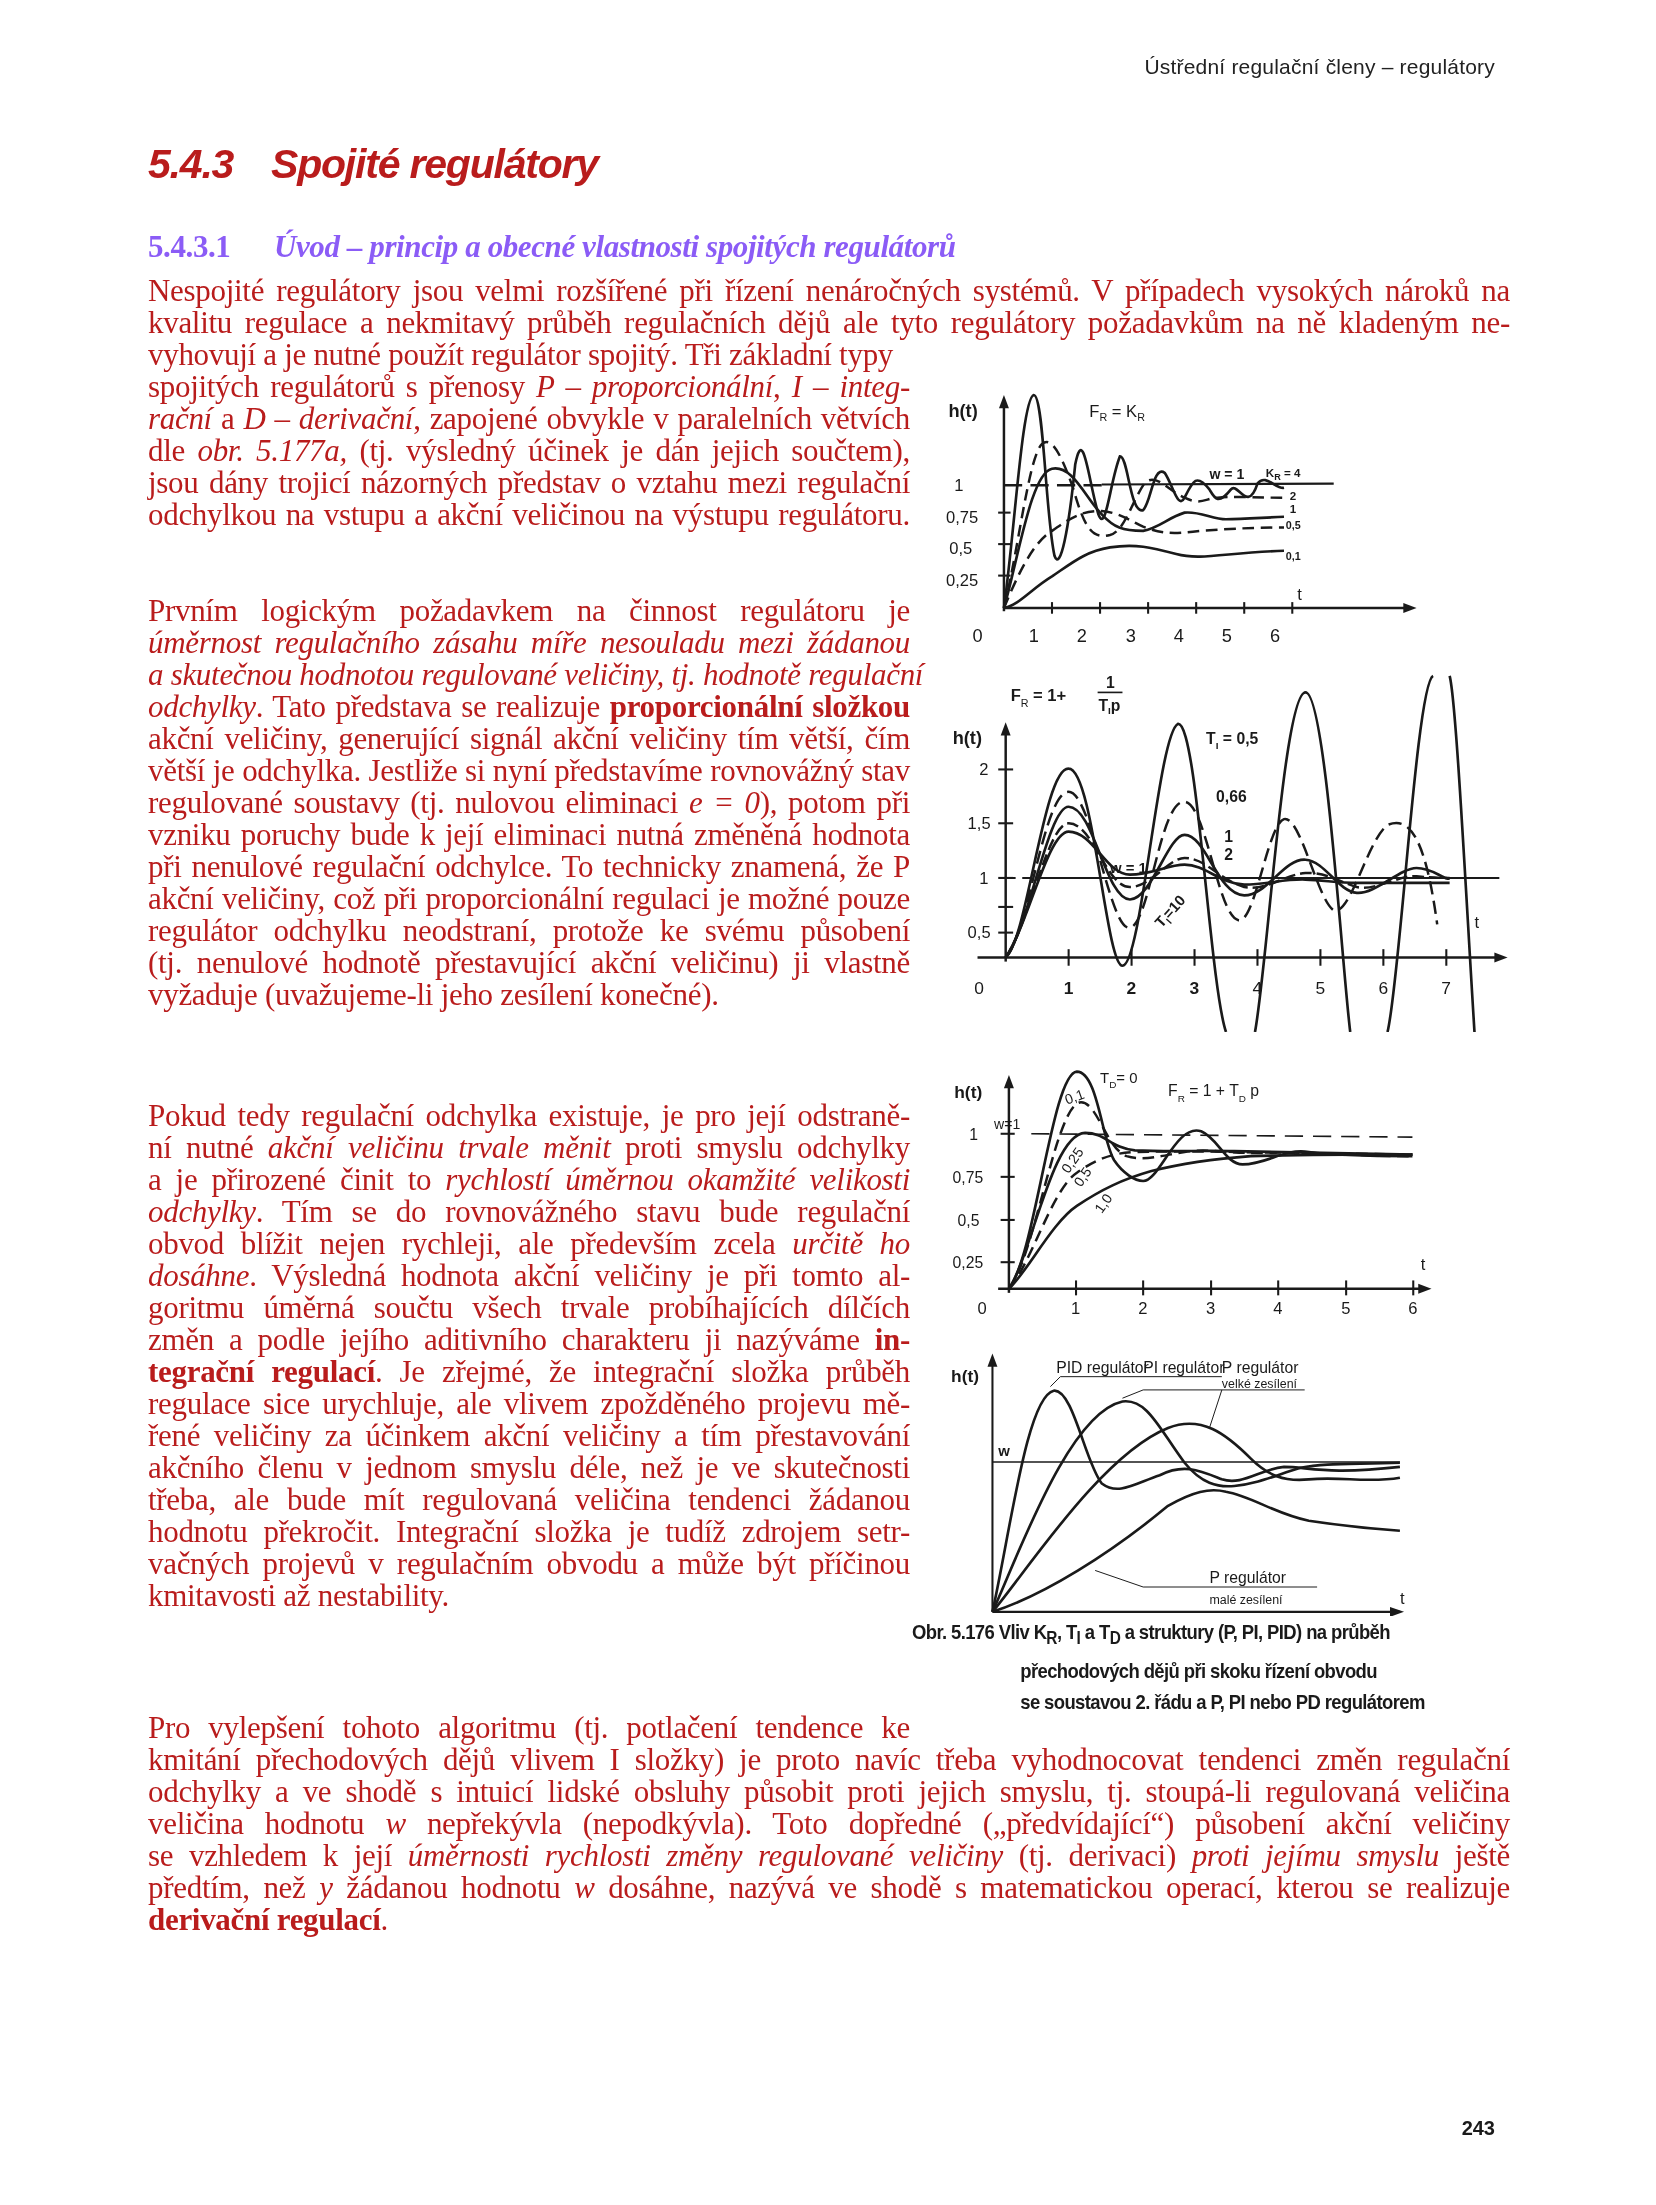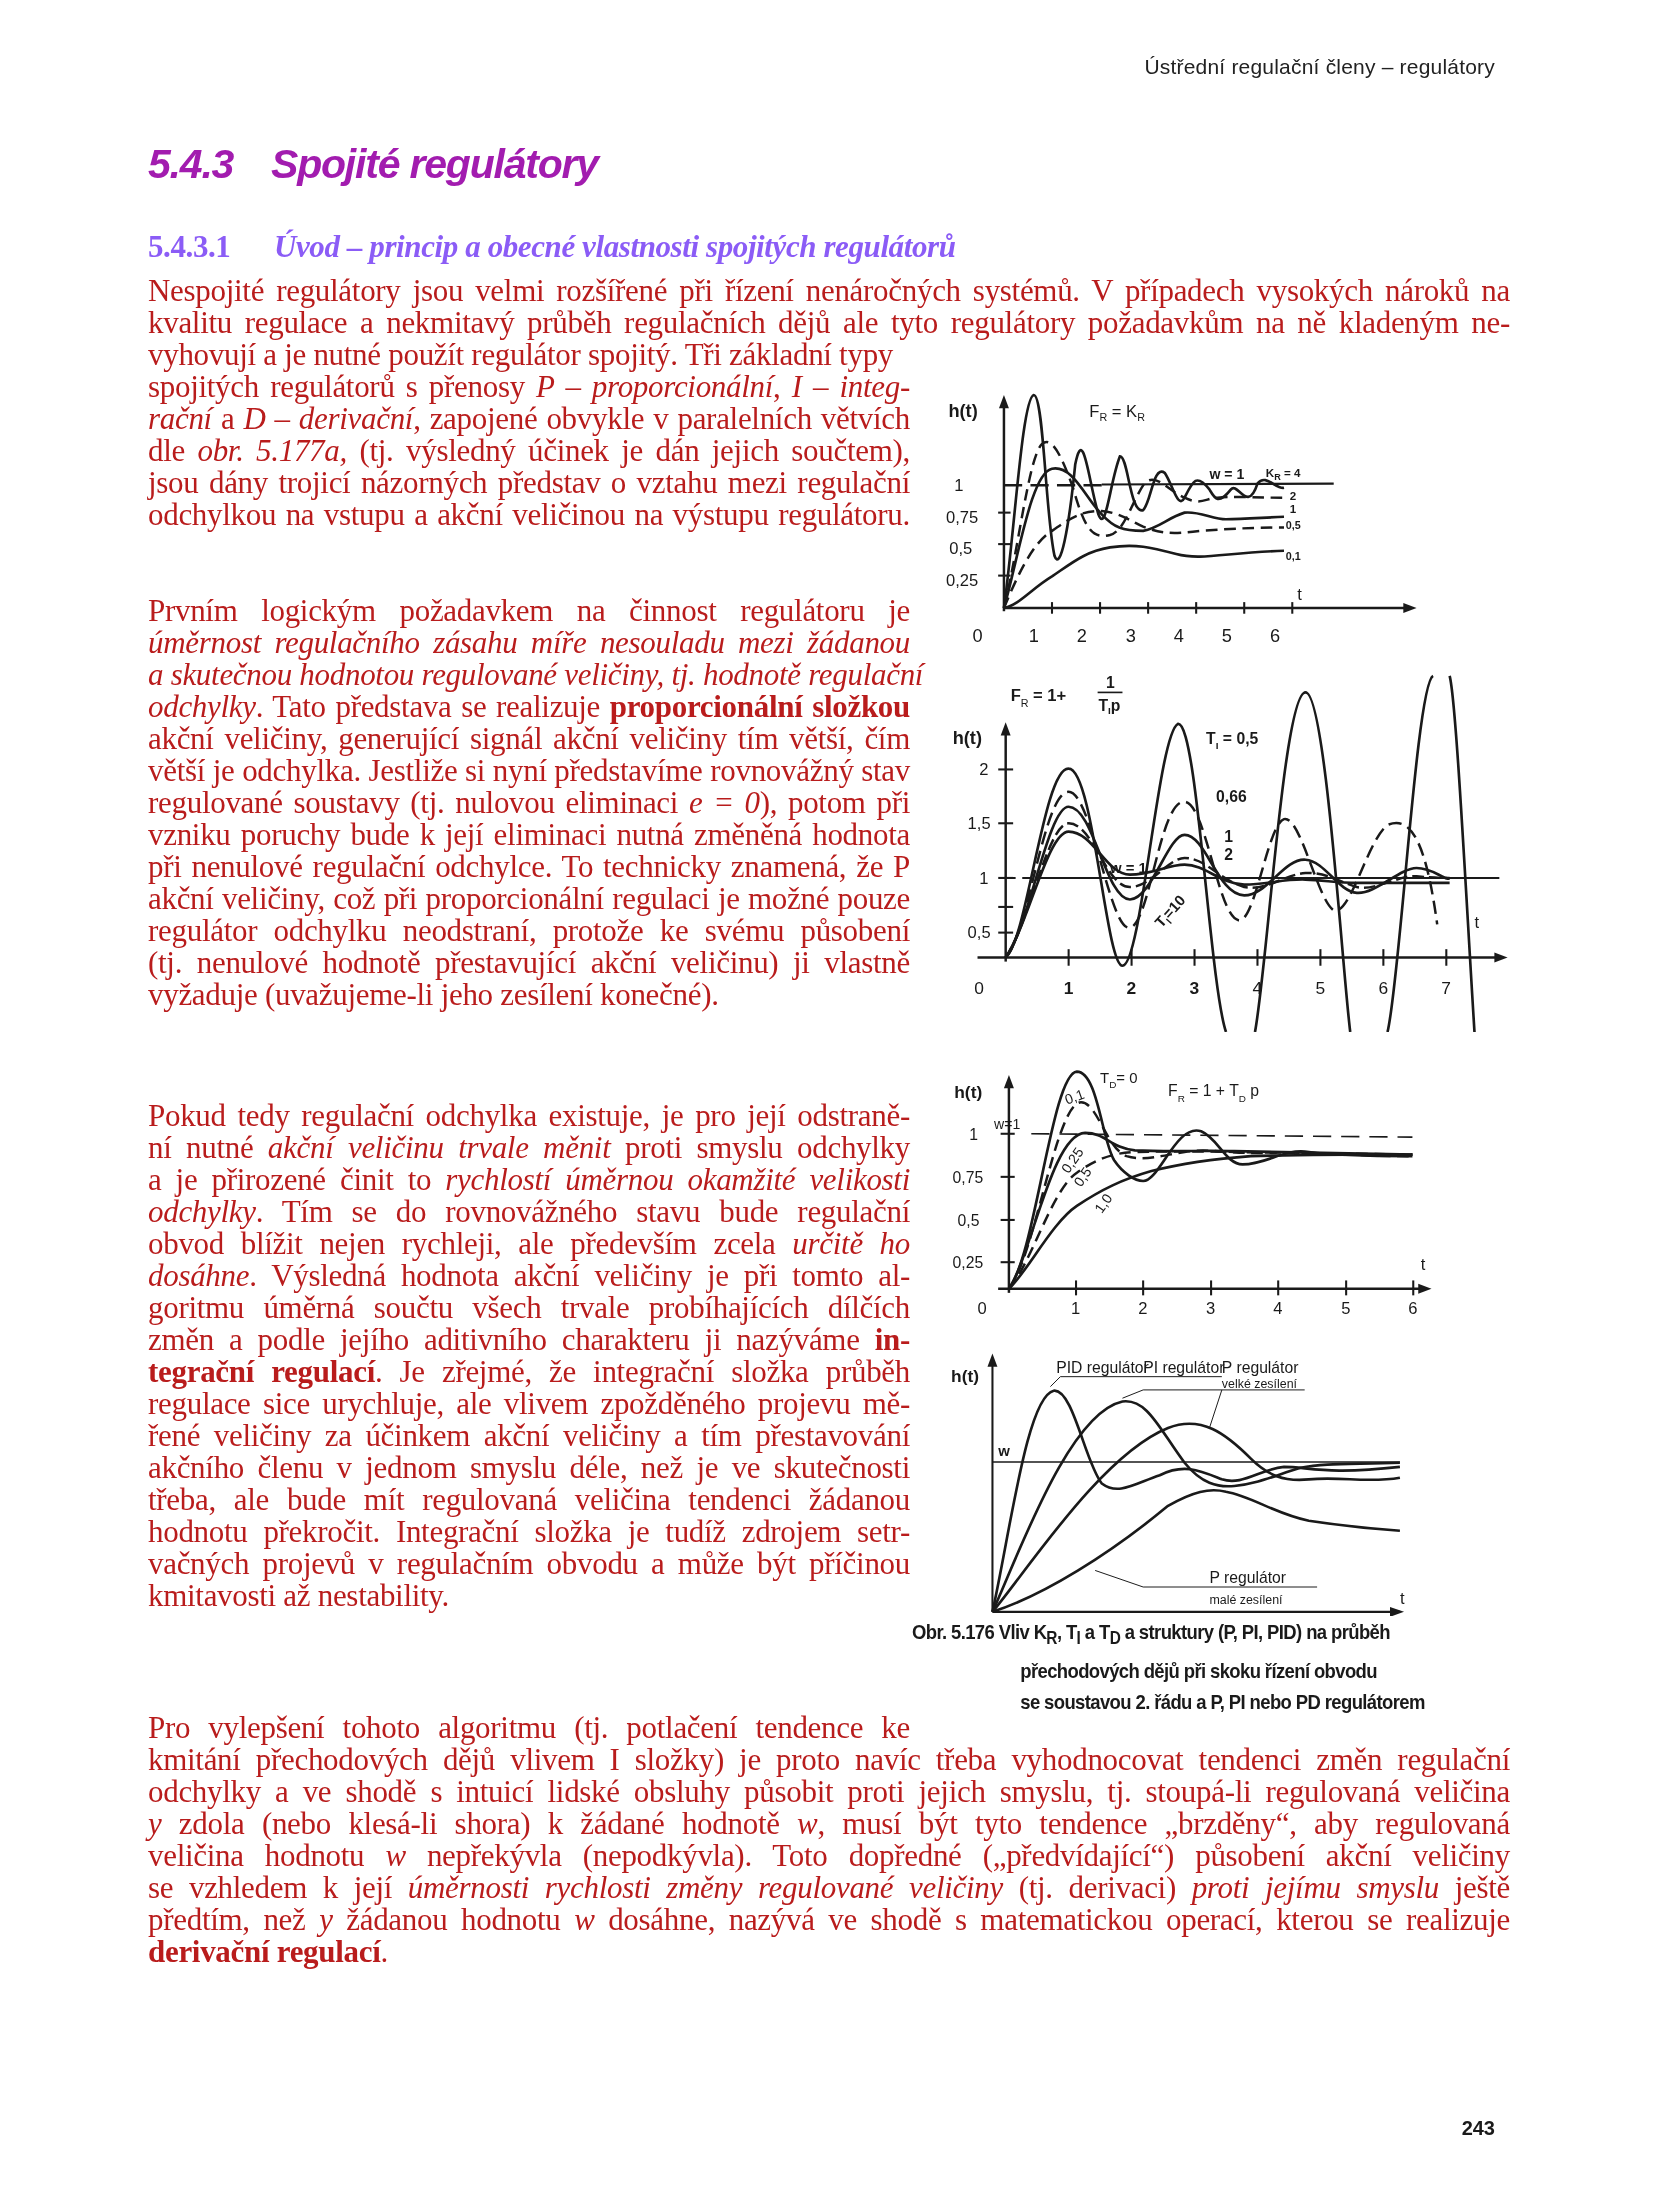--- a/index.html
+++ b/index.html
@@ -1,18 +1,18 @@
 <!DOCTYPE html>
 <html style="font-size:13.3px"><head>
 <meta charset="utf-8">
 <style>
   html, body { margin: 0; padding: 0; background: #ffffff; }
   body { width: 1657px; height: 2205px; position: relative; overflow: hidden; color: #1b1b1b; }
   .running-head { position: absolute; top: 55px; right: 162px; font-family: "Liberation Sans", sans-serif; font-size: 21px; color: #222; letter-spacing: 0.2px; }
-  .h2 { position: absolute; left: 148px; top: 141px; font-family: "Liberation Sans", sans-serif; font-weight: bold; font-style: italic; font-size: 41px; color: #a21caf; letter-spacing: -1.2px; }
+  .h2 { position: absolute; left: 148px; top: 141px; font-family: "Liberation Sans", sans-serif; font-weight: bold; font-style: italic; font-size: 41px; color: #b91c1c; letter-spacing: -1.2px; }
   .h2 .num { display: inline-block; width: 123px; }
   .h3 { position: absolute; left: 148px; top: 229px; font-family: Liberation Serif, serif; font-weight: bold; font-style: italic; font-size: 31px; color: #8b5cf6; letter-spacing: -0.4px; }
   .h3 .num { display: inline-block; width: 126px; font-style: normal; }
   .para { position: absolute; font-family: "Liberation Serif", serif; font-size: 31px; line-height: 32px; color: #b91c1c; text-align: justify; letter-spacing: -0.3px; }
   .line { display: block; white-space: nowrap; text-align-last: justify; text-align: justify; }
   .line.last { text-align-last: left; }
   em { font-style: italic; }
   strong { font-weight: bold; }
   .figure { position: absolute; left: 936px; top: 365px; width: 580px; }
   .chart { position: absolute; left: 0; width: 580px; }
@@ -83,21 +83,20 @@
   <span class="line">vačných projevů v regulačním obvodu a může být příčinou</span>
   <span class="line last">kmitavosti až nestability.</span>
 </div>
 
 <div class="para" style="left:148px; top:1712px; width:762px;">
   <span class="line">Pro vylepšení tohoto algoritmu (tj. potlačení tendence ke</span>
 </div>
 <div class="para" style="left:148px; top:1744px; width:1362px;">
   <span class="line">kmitání přechodových dějů vlivem I složky) je proto navíc třeba vyhodnocovat tendenci změn regulační</span>
   <span class="line">odchylky a ve shodě s intuicí lidské obsluhy působit proti jejich smyslu, tj. stoupá-li regulovaná veličina</span>
-  <span class="line"><em>y</em><span> zdola (nebo klesá-li shora) k žádané hodnotě </span><em>w</em><span>, musí být tyto tendence „brzděny“, aby regulovaná</span></span>
   <span class="line"><span>veličina hodnotu </span><em>w</em><span> nepřekývla (nepodkývla). Toto dopředné („předvídající“) působení akční veličiny</span></span>
   <span class="line"><span>se vzhledem k její </span><em>úměrnosti rychlosti změny regulované veličiny</em><span> (tj. derivaci) </span><em>proti jejímu smyslu</em><span> ještě</span></span>
   <span class="line"><span>předtím, než </span><em>y</em><span> žádanou hodnotu </span><em>w</em><span> dosáhne, nazývá ve shodě s matematickou operací, kterou se realizuje</span></span>
   <span class="line last"><strong>derivační regulací</strong><span>.</span></span>
 </div>
 
 <div class="figure">
 
   <div class="chart" style="top:0;">
     <svg width="580" height="282" viewBox="0 0 700 340">

